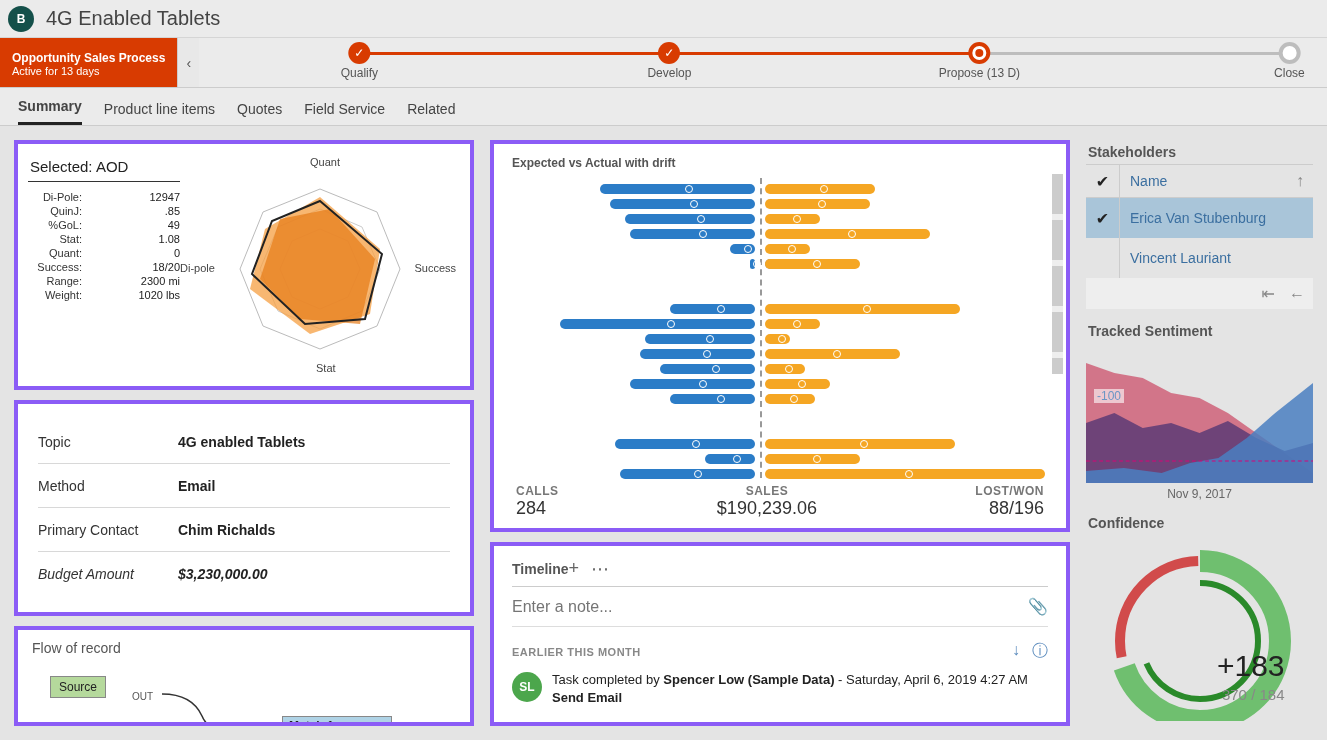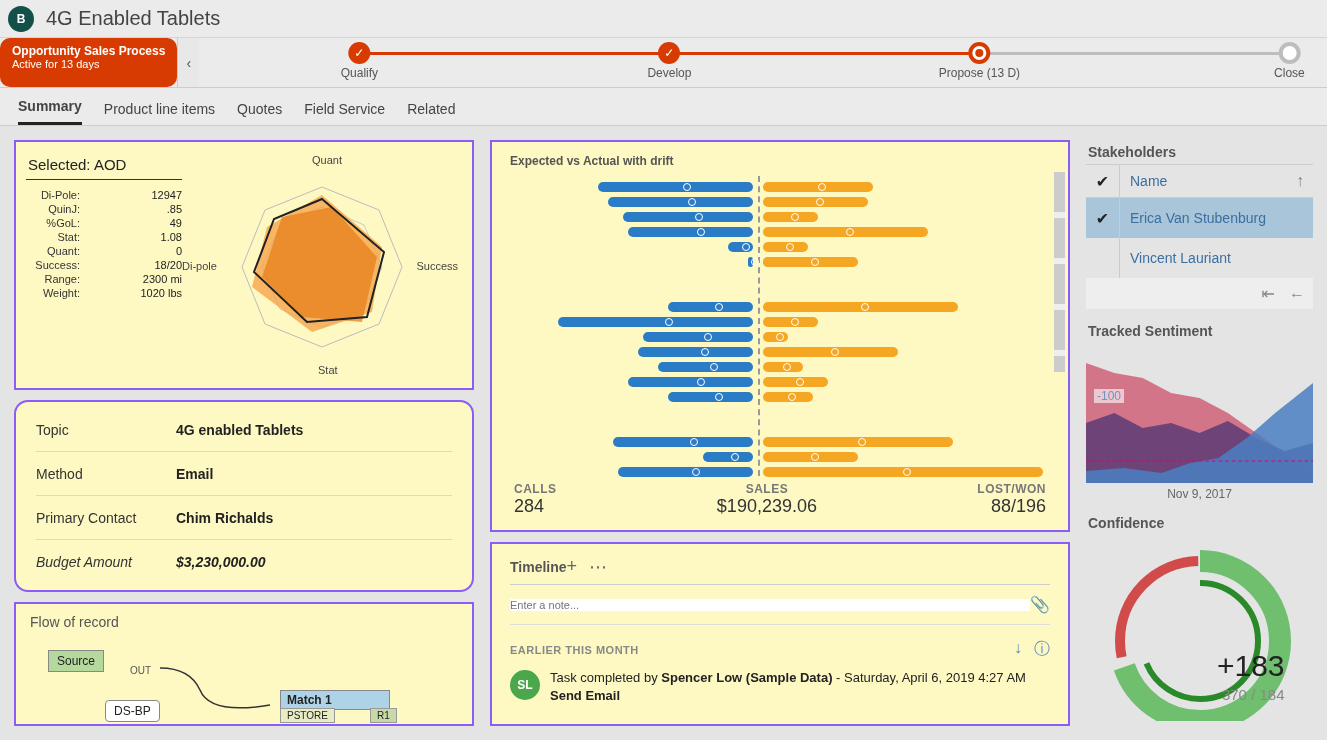--- a/index.html
+++ b/index.html
@@ -5,21 +5,21 @@
 * { box-sizing: border-box; margin: 0; padding: 0; font-family: 'Segoe UI', Tahoma, sans-serif; }
 body { background: #e4e4e4; width: 1327px; height: 740px; overflow: hidden; color: #222; }
 
 
 .header { display: flex; align-items: center; height: 38px; background: #ebebeb; padding-left: 8px; border-bottom: 1px solid #d5d5d5; }
 .logo { width: 26px; height: 26px; background: #14504a; border-radius: 50%; display: flex; align-items: center; justify-content: center; color: #fff; font-size: 12px; font-weight: bold; }
 .title { margin-left: 12px; font-size: 20px; font-weight: 400; color: #444; }
 
 
 .process-wrap { display: flex; align-items: stretch; height: 50px; background: #ebebeb; border-bottom: 1px solid #ccc; position: relative; }
-.process-banner { background: #d83b01; color: #fff; padding: 6px 12px; font-size: 12px; min-width: 160px; position: relative; border-radius: 10px; }
+.process-banner { background: #d83b01; color: #fff; padding: 13px 12px; font-size: 12px; min-width: 160px; position: relative; }
 .process-banner-title { font-weight: 600; }
 .process-banner-sub { font-size: 11px; }
 .process-caret { width: 22px; background: #e8e8e8; display: flex; align-items: center; justify-content: center; color: #555; font-size: 14px; border-left: 1px solid #ccc; }
 .process-track { flex: 1; position: relative; }
 .process-line { position: absolute; top: 14px; height: 3px; background: #d83b01; }
 .process-line-grey { position: absolute; top: 14px; height: 3px; background: #bdbdbd; }
 .process-stage { position: absolute; top: 4px; text-align: center; transform: translateX(-50%); }
 .stage-circle { width: 22px; height: 22px; border-radius: 50%; margin: 0 auto 2px; display: flex; align-items: center; justify-content: center; }
 .stage-circle.done { background: #d83b01; color: #fff; font-size: 12px; }
 .stage-circle.active { background: #fff; border: 4px solid #d83b01; position:relative; }
@@ -31,34 +31,34 @@
 .tabs { display: flex; padding: 0 18px; gap: 22px; height: 38px; align-items: flex-end; background: #ebebeb; border-bottom: 1px solid #ccc; }
 .tab { font-size: 14px; color: #444; padding-bottom: 8px; cursor: pointer; }
 .tab.active { font-weight: 600; border-bottom: 3px solid #222; }
 
 
 .main { display: flex; gap: 16px; padding: 14px; height: calc(740px - 38px - 50px - 38px); }
 .col-left { width: 460px; display: flex; flex-direction: column; gap: 10px; }
 .col-mid { width: 580px; display: flex; flex-direction: column; gap: 10px; }
 .col-right { flex: 1; display: flex; flex-direction: column; gap: 10px; overflow:hidden;}
 
-.card { background: #fef9c3; border: 2px solid #8b5cf6; }
+.card { background: #ffffff; border: 4px solid #8b5cf6; }
 
 
 .radar-card { display: flex; padding: 10px; height: 250px; position: relative; }
 .radar-left { width: 160px; }
 .radar-title { font-size: 15px; border-bottom: 1px solid #333; padding: 4px 2px 6px; margin-bottom: 8px; }
 .radar-stats { font-size: 11px; }
 .radar-stats div { display: flex; justify-content: space-between; padding: 1px 0; }
 .radar-stats .lbl { text-align: right; width: 54px; margin-right: 8px; color: #333; }
 .radar-chart { flex: 1; position: relative; }
 .radar-axis-label { position: absolute; font-size: 11px; color: #444; }
 
 
-.details-card { padding: 6px 20px; border-radius: 14px; }
+.details-card { padding: 16px 20px; }
 .detail-row { display: flex; align-items: center; height: 44px; border-bottom: 1px solid #d8d8d8; }
 .detail-row:last-child { border-bottom: none; font-style: italic; }
 .detail-lbl { width: 140px; font-size: 14px; color: #333; }
 .detail-val { font-size: 14px; font-weight: 600; }
 
 
 .flow-card { padding: 10px 14px; flex:1; overflow:hidden; }
 .flow-title { font-size: 14px; color: #555; }
 .flow-body { position: relative; height: 90px; }
 .flow-box { position: absolute; font-size: 12px; padding: 3px 8px; border: 1px solid #888; }
@@ -83,21 +83,21 @@
 .eva-stats { display: flex; justify-content: space-between; margin-top: 6px; padding: 0 4px; }
 .eva-stat-lbl { font-size: 12px; color: #777; font-weight: 600; letter-spacing: 0.5px; }
 .eva-stat-val { font-size: 18px; font-weight: 400; color: #333; }
 
 
 .timeline-card { padding: 12px 18px; flex: 1; }
 .timeline-head { display: flex; align-items: center; border-bottom: 1px solid #ccc; padding-bottom: 6px;}
 .timeline-title { font-size: 14px; font-weight: 600; color: #555; }
 .timeline-actions { display: flex; gap: 12px; color: #666; font-size: 18px; }
 .timeline-note { display:flex; justify-content:space-between; align-items:center; padding: 10px 0; border-bottom: 1px solid #ddd;}
-.timeline-note input { border: none; outline: none; font-size: 11px; color: #888; width:100%;}
+.timeline-note input { border: none; outline: none; font-size: 16px; color: #888; width:100%;}
 .timeline-section-row { display:flex; justify-content:space-between; align-items:center; margin-top: 14px;}
 .timeline-section { font-size: 11px; color: #888; letter-spacing: 0.5px; font-weight:600;}
 .timeline-item { display: flex; gap: 10px; margin-top: 10px; }
 .avatar { width: 30px; height: 30px; border-radius: 50%; background: #4ca64c; color: #fff; display: flex; align-items: center; justify-content: center; font-size: 12px; font-weight: 600; }
 .timeline-text { font-size: 13px; }
 .timeline-text .actor { font-weight: 600; }
 
 
 .right-title { font-size: 14px; font-weight: 600; color: #555; padding: 4px 2px; }
 .stake-head { display: flex; border-top: 1px solid #ccc; border-bottom: 1px solid #ccc; align-items: center; height: 34px; }

